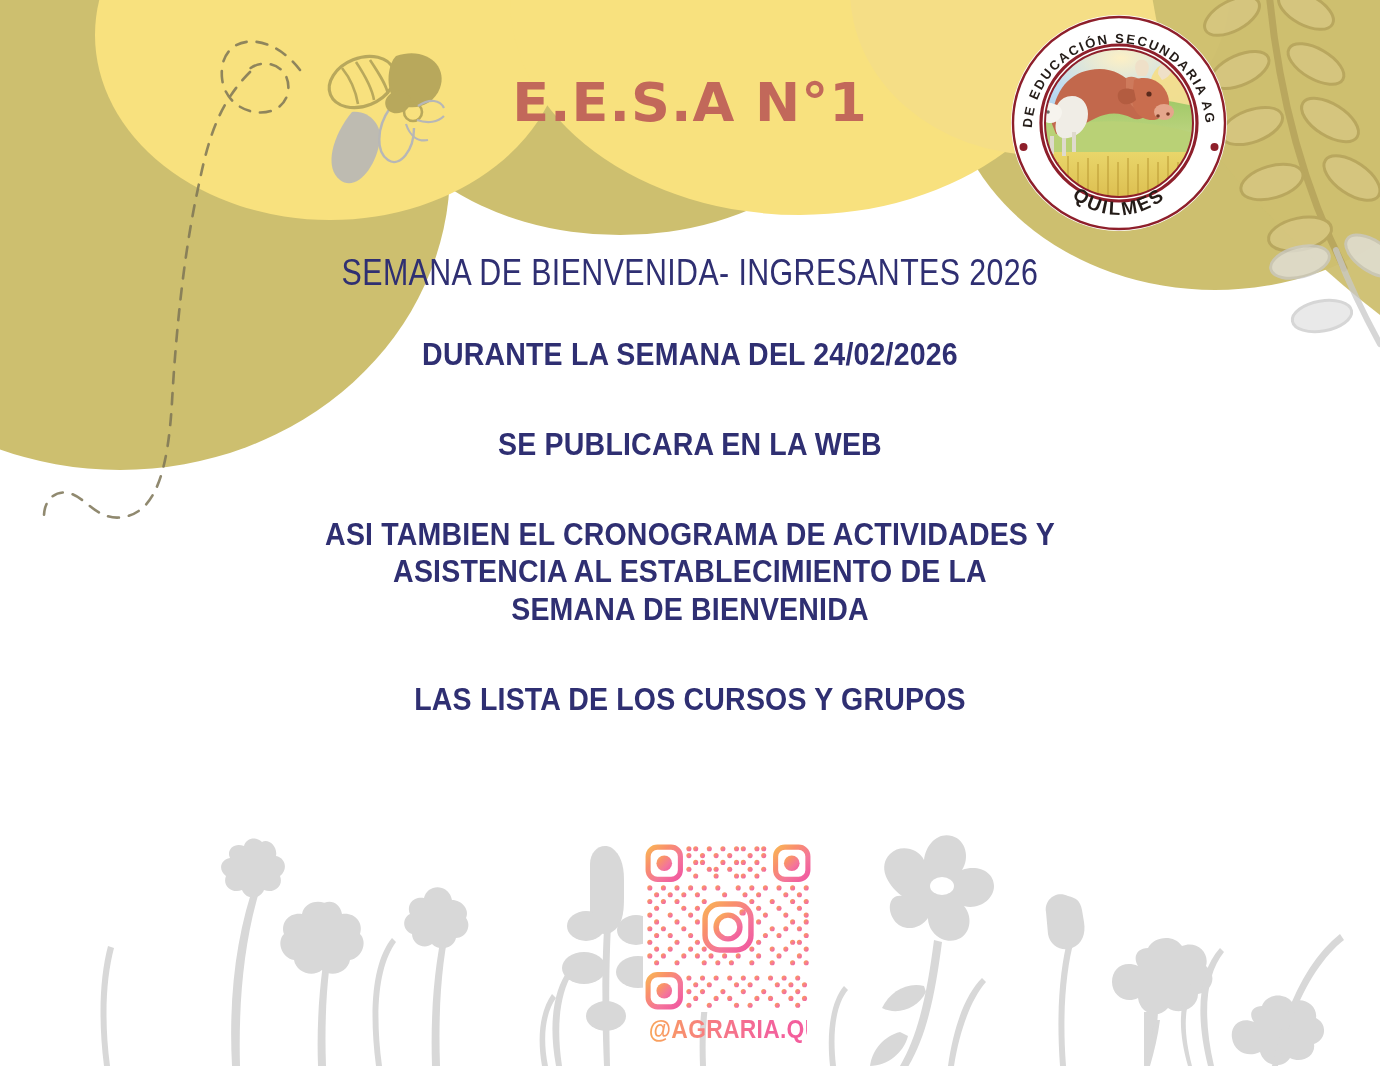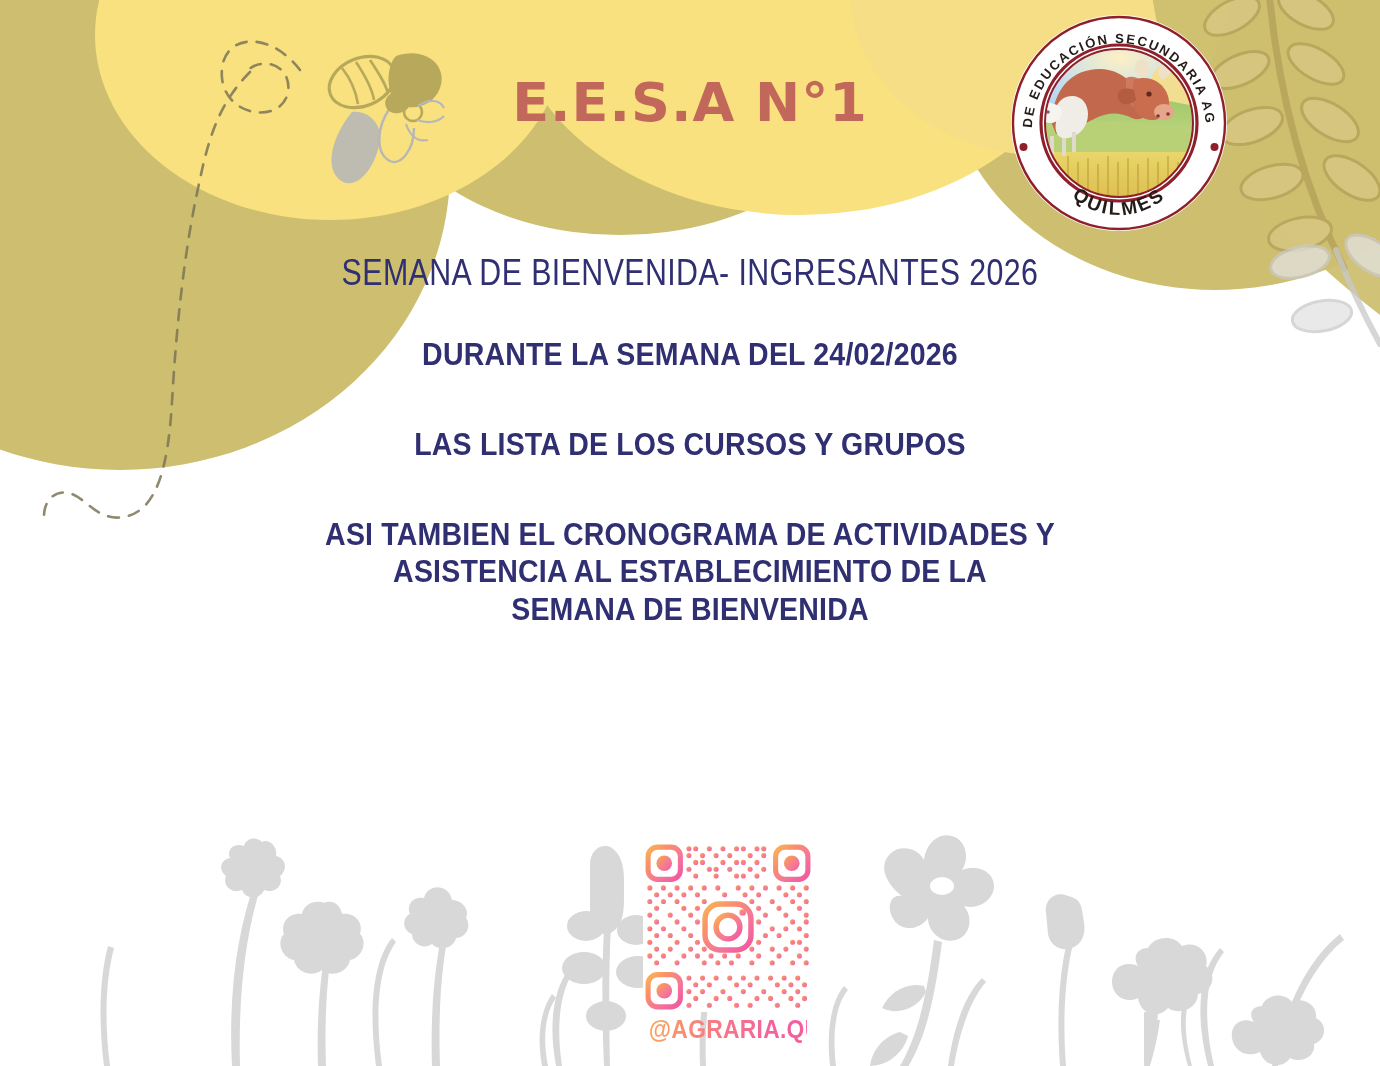--- a/index.html
+++ b/index.html
@@ -376,29 +376,32 @@
     </div>
 
     <div class="subtitle">SEMANA DE BIENVENIDA- INGRESANTES 2026</div>
 
     <div class="body-block">
 
       <div class="body-para">
         <div class="body-line">DURANTE LA SEMANA DEL 24/02/2026</div>
       </div>
 
-
       <div class="body-para">
-        <div class="body-line">LAS LISTA DE LOS CURSOS Y GRUPOS</div>
+        <div class="body-line">SE PUBLICARA EN LA WEB</div>
       </div>
 
       <div class="body-para">
         <div class="body-line">ASI TAMBIEN EL CRONOGRAMA DE ACTIVIDADES Y</div>
         <div class="body-line">ASISTENCIA AL ESTABLECIMIENTO DE LA</div>
         <div class="body-line">SEMANA DE BIENVENIDA</div>
+      </div>
+
+      <div class="body-para">
+        <div class="body-line">LAS LISTA DE LOS CURSOS Y GRUPOS</div>
       </div>
 
     </div>
   </div>
 
   <div class="qr-block">
     <div class="qr-code">
       <svg viewBox="0 0 100 100" xmlns="http://www.w3.org/2000/svg">
         <defs>
           <linearGradient id="qg" x1="0" y1="0" x2="1" y2="1">

